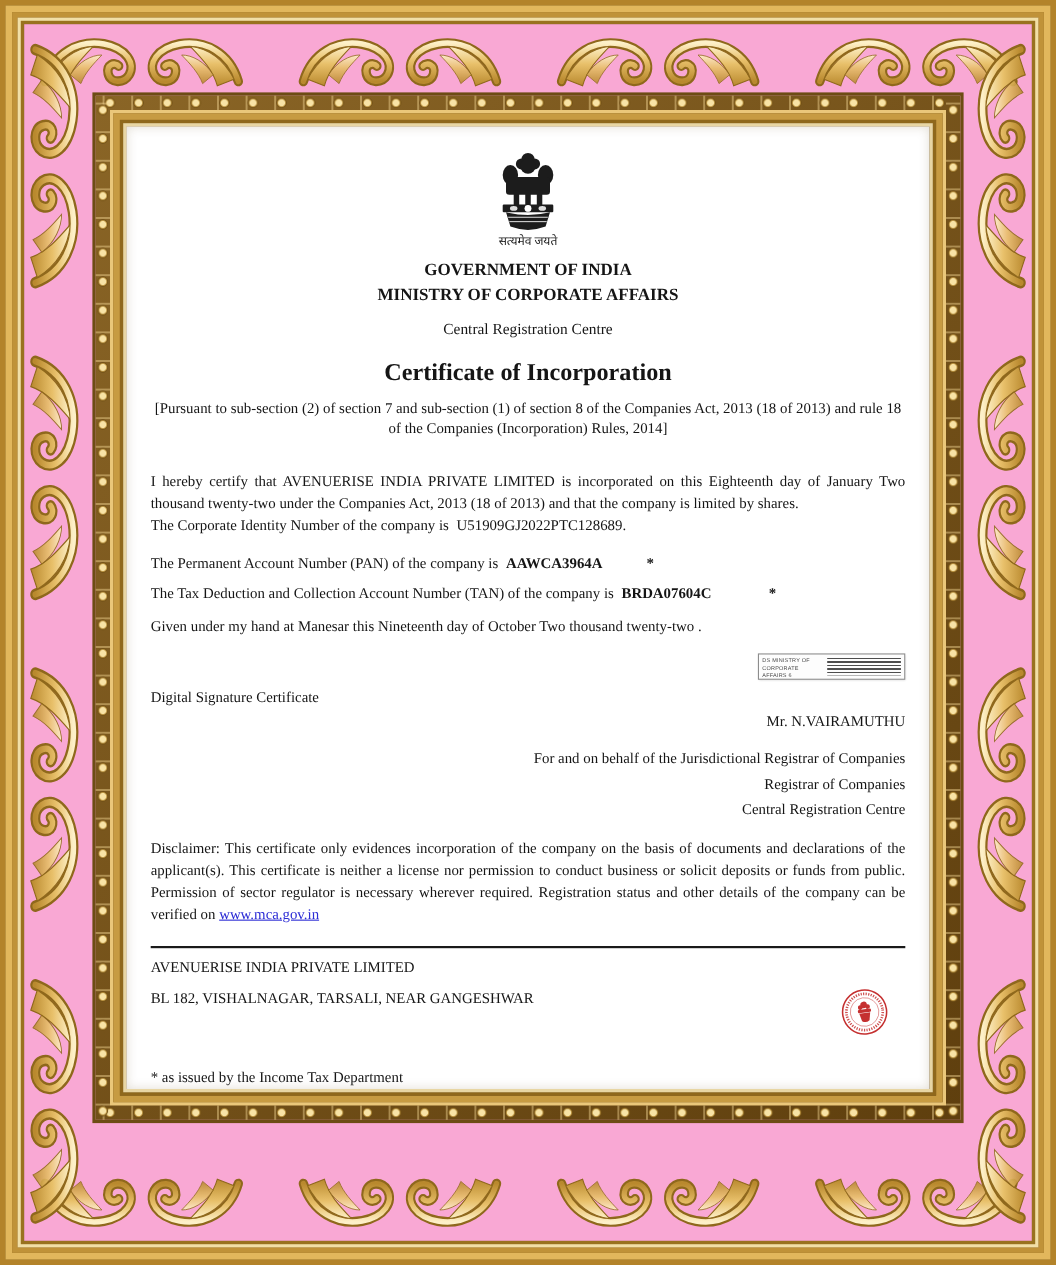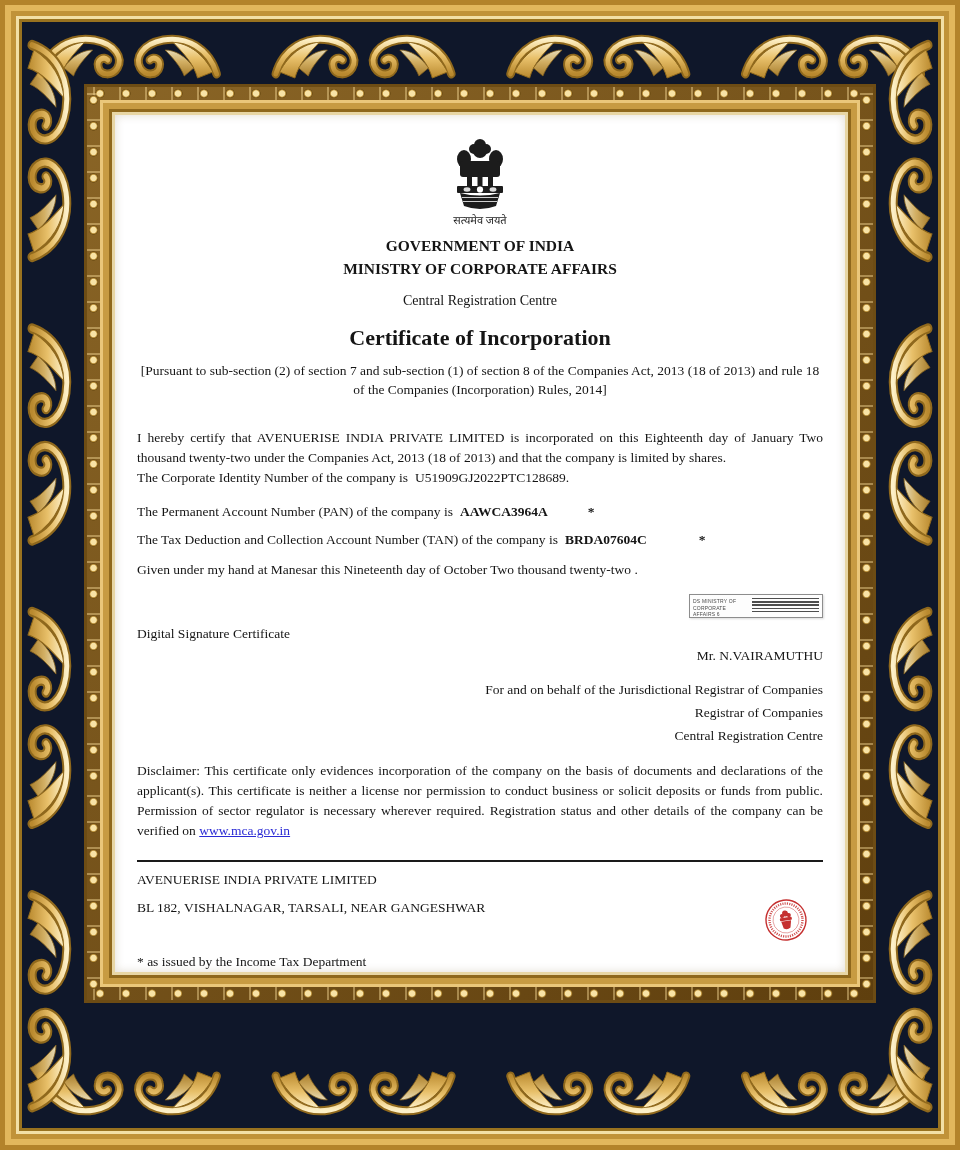--- a/index.html
+++ b/index.html
@@ -5,21 +5,21 @@
   html,body{margin:0;padding:0;background:#7a5a1c;}
   .stage{position:relative;width:960px;height:1150px;overflow:hidden;
          font-family:"Liberation Serif","DejaVu Serif",serif;}
   
   .bx{box-sizing:border-box;display:flex;}
   .b1{width:960px;height:1150px;border:5px solid #b3832a;}
   .b2{flex:1;border:6px solid #e2b75c;}
   .b3{flex:1;border:5px solid #c09238;}
   .b4{flex:1;border:3px solid #f2dfa6;}
   .b5{flex:1;border:3px solid #99721f;}
-  .b6{flex:1;padding:62px;background:#0f172a;position:relative;}
+  .b6{flex:1;padding:62px;background:#f9a8d4;position:relative;}
   .b7{flex:1;border:3px solid #6d4c14;}
   .b8{flex:1;padding:13px;background:linear-gradient(135deg,#8a6526,#5f3f0e);position:relative;}
   .b9{flex:1;border:3px solid #eac77a;}
   .b10{flex:1;border:6px solid #c79b42;}
   .b11{flex:1;border:3px solid #8f681c;}
   .b12{flex:1;border:3px solid #e8d6a4;}
   
   .orn{position:absolute;pointer-events:none;}
   .orn-top{top:0;left:0;width:100%;height:62px;}
   .orn-bottom{bottom:0;left:0;width:100%;height:62px;transform:scaleY(-1);}
@@ -68,21 +68,21 @@
   .behalf1{text-align:right;margin-top:14px;}
   .behalf2{text-align:right;margin-top:3px;}
   .behalf3{text-align:right;margin-top:3px;}
   .disclaimer{margin-top:14px;text-align:justify;}
   .link{color:#2b2bd5;text-decoration:underline;cursor:pointer;}
   .rule{height:2px;background:#1a1a1a;margin-top:18px;}
   .mailing{position:relative;margin-top:7px;}
   .mailing-h{margin:0;}
   .addr{margin-top:8px;}
   .seal{position:absolute;right:14px;top:26px;transform:rotate(-8deg);}
-  .footnote{margin-top:34px;}
+  .footnote{margin-top:52px;}
 </style>
 </head>
 <body>
 
 <div class="stage">
   <div class="bx b1">
   <div class="bx b2">
         <div class="bx b3">
   <div class="bx b4">
             <div class="bx b5">

